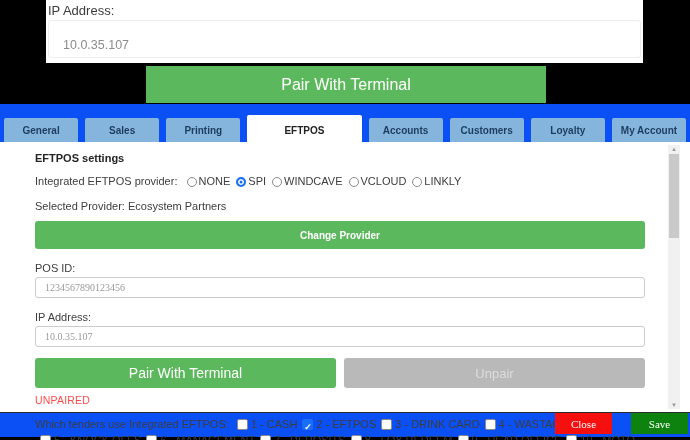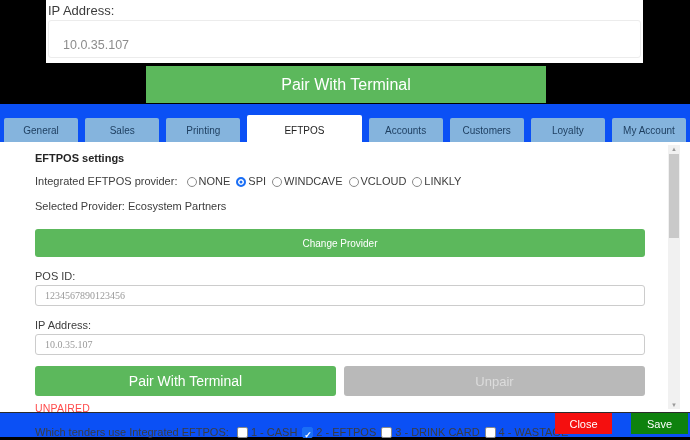--- a/index.html
+++ b/index.html
@@ -18,21 +18,21 @@
   }
   .top-pair{
     position:absolute;left:146px;top:66px;width:400px;height:37px;
     background:#5cb85c;color:#fff;font-size:16px;border:none;
     display:flex;align-items:center;justify-content:center;cursor:pointer;
   }
   
   .dialog{position:absolute;left:0;top:104px;width:690px;height:333px;background:#0b50f5;}
   .tabbar{display:flex;gap:7px;padding:14px 4px 0 4px;height:24px;}
   .tab{
-    flex:1;background:#85b4dd;color:#1d3d5e;font-size:10px;font-weight:normal;
+    flex:1;background:#85b4dd;color:#1d3d5e;font-size:10px;font-weight:bold;
     display:flex;align-items:center;justify-content:center;
     border-radius:2px 2px 0 0;cursor:pointer;white-space:nowrap;
   }
   .tab.active{background:#fff;color:#222;margin-top:-3px;height:31px;flex:1 0 auto;position:relative;z-index:3;}
   .content{
     position:absolute;left:0;top:38px;width:690px;height:271px;background:#fff;
     border-bottom:1px solid #2b2b2b;box-sizing:border-box;
     padding:10px 45px 0 35px;font-size:11px;color:#3d3d3d;
   }
   .section-title{font-weight:bold;color:#252525;font-size:11px;}
@@ -49,21 +49,21 @@
     position:relative;
   }
   .checkbox.checked{background:#1a6ef5;border-color:#1a6ef5;}
   .checkbox.checked::after{
     content:"\2713";position:absolute;left:1px;top:-1px;color:#fff;font-size:9px;font-weight:bold;
   }
   .green-btn{
     background:#5cb85c;color:#fff;border:none;border-radius:3px;cursor:pointer;
     display:flex;align-items:center;justify-content:center;font-family:"Liberation Sans",sans-serif;
   }
-  .change-btn{margin-top:15px;width:100%;height:28px;font-size:10px;font-weight:normal;}
+  .change-btn{margin-top:7px;width:100%;height:28px;font-size:10px;font-weight:bold;}
   .field-label{margin-top:13px;font-size:11px;color:#3d3d3d;}
   .field-input{
     margin-top:3px;width:100%;height:21px;border:1px solid #ccc;border-radius:3px;
     font-size:10px;color:#999;padding:0 0 0 9px;box-sizing:border-box;outline:none;
     font-family:Liberation Serif, serif;background:#fff;
   }
   .pair-row{margin-top:11px;display:flex;gap:8px;height:30px;}
   .pair-btn{flex:1;font-size:14px;}
   .unpair-btn{
     flex:1;background:#b9b9b9;color:#dcdcdc;border:none;border-radius:3px;font-size:13px;
@@ -75,21 +75,21 @@
   .tenders .opt{margin-left:5px;}
   
   .scrollbar{position:absolute;right:10px;top:3px;width:12px;height:264px;background:#f1f1f1;}
   .scroll-arrow{width:12px;height:8px;color:#9a9a9a;font-size:6px;line-height:8px;text-align:center;}
   .scroll-thumb{position:absolute;left:1px;top:9px;width:10px;height:84px;background:#c9c9c9;}
   .scroll-arrow.down{position:absolute;bottom:0;}
   
   .footer-btn{
     position:absolute;bottom:3px;width:57px;height:21px;border:none;color:#fff;
     font-size:11px;display:flex;align-items:center;justify-content:center;cursor:pointer;
-    font-family:Liberation Sans, sans-serif;
+    font-family:Liberation Serif, serif;
   }
   .close-btn{right:78px;background:#f50f0f;}
   .save-btn{right:2px;background:#0e820e;text-align:right;}
 </style>
 </head>
 <body>
 
 <div class="top-box">
   <div class="lbl">IP Address:</div>
   <input class="inner-input" type="text" value="10.0.35.107" style="">

